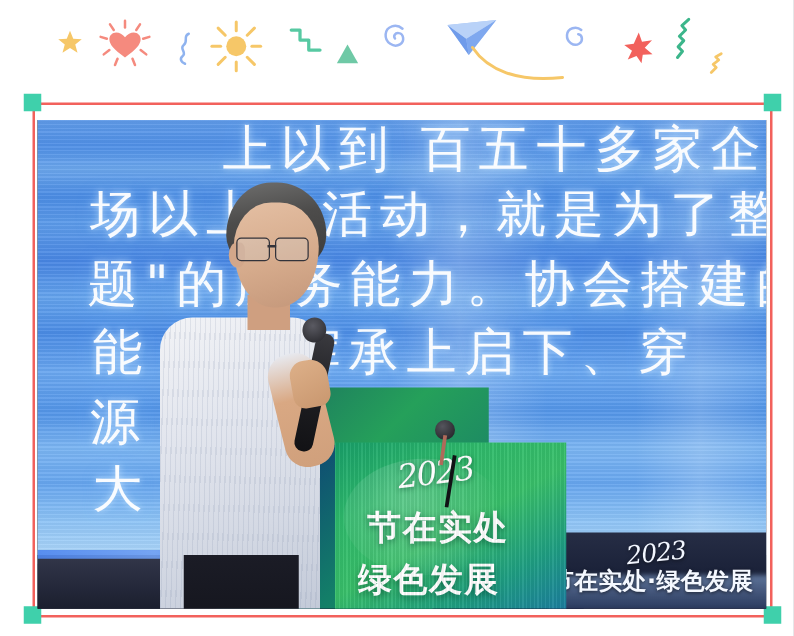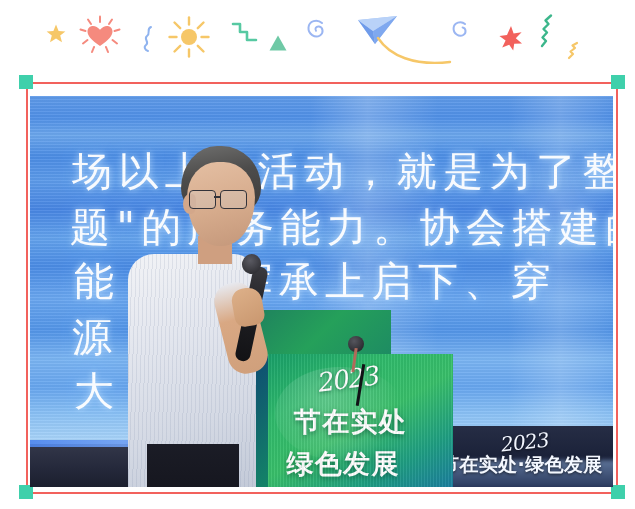--- a/index.html
+++ b/index.html
@@ -373,20 +373,21 @@
   </div>
 
   <div class="photo-wrap">
     <div class="photo">
 
       <div class="led-wall"></div>
       <div class="led-sheen"></div>
       <div class="led-sheen2"></div>
 
       <div class="screen-text">
+        <div class="stline stl1">上以到  百五十多家企</div>
         <div class="stline stl2">场以上的活动，就是为了整合</div>
         <div class="stline stl3">题"的服务能力。协会搭建的节</div>
         <div class="stline stl4">能        间发挥承上启下、穿</div>
         <div class="stline stl5">源                合作共赢</div>
         <div class="stline stl6">大                我们会组</div>
       </div>
 
       <div class="floor"></div>
       <div class="floor-dark"></div>
       <div class="floor-navy"></div>

